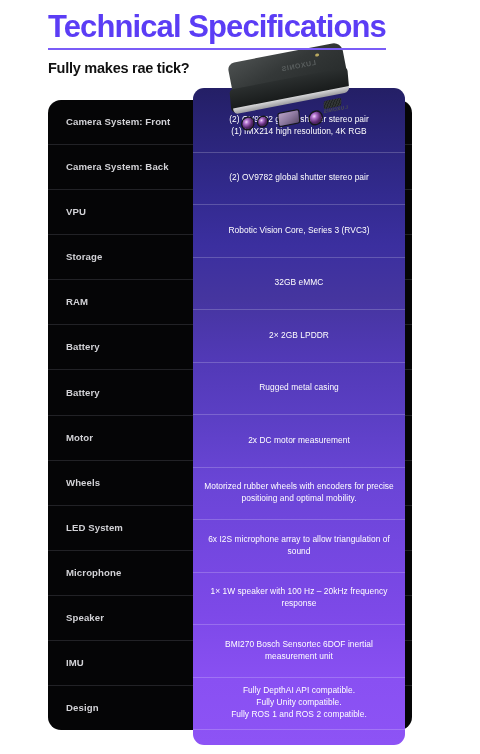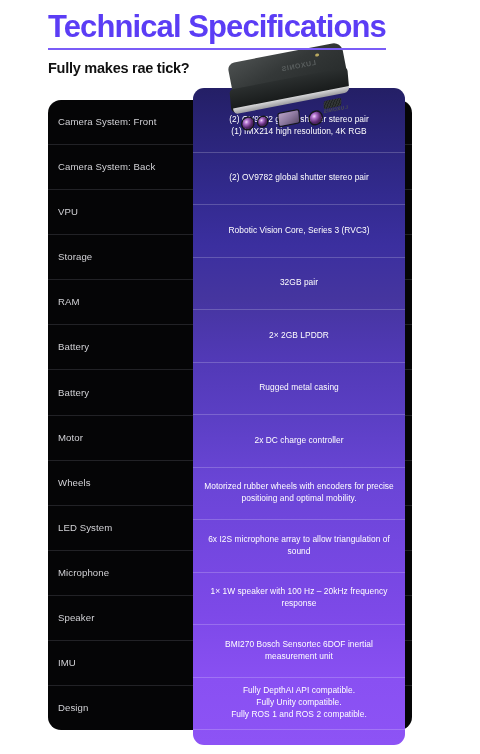--- a/index.html
+++ b/index.html
@@ -71,23 +71,23 @@
   .row {
     flex: 1 1 0;
     display: flex;
     align-items: center;
     border-bottom: 1px solid #222226;
     min-height: 0;
   }
   .row:last-child { border-bottom: none; }
 
   .row-label {
-    padding-left: 10px;
+    padding-left: 18px;
     font-size: 9.6px;
-    font-weight: normal;
+    font-weight: bold;
     color: #d2d2d6;
     letter-spacing: 0.1px;
     line-height: 1.25;
   }
 
   
   .highlight-col {
     position: absolute;
     left: 193px;
     top: 88px;
@@ -284,30 +284,30 @@
         <div class="hl-row">
           <div class="hl-text">(2) OV9782 global shutter stereo pair<br>(1) IMX214 high resolution, 4K RGB</div>
         </div>
         <div class="hl-row">
           <div class="hl-text">(2) OV9782 global shutter stereo pair</div>
         </div>
         <div class="hl-row">
           <div class="hl-text">Robotic Vision Core, Series 3 (RVC3)</div>
         </div>
         <div class="hl-row">
-          <div class="hl-text">32GB pair</div>
+          <div class="hl-text">32GB eMMC</div>
         </div>
         <div class="hl-row">
           <div class="hl-text">2× 2GB LPDDR</div>
         </div>
         <div class="hl-row">
           <div class="hl-text">Rugged metal casing</div>
         </div>
         <div class="hl-row">
-          <div class="hl-text">2x DC charge controller</div>
+          <div class="hl-text">2x DC motor measurement</div>
         </div>
         <div class="hl-row">
           <div class="hl-text">Motorized rubber wheels with encoders for precise positioing and optimal mobility.</div>
         </div>
         <div class="hl-row">
           <div class="hl-text">6x I2S microphone array to allow triangulation of sound</div>
         </div>
         <div class="hl-row">
           <div class="hl-text">1× 1W speaker with 100 Hz – 20kHz frequency response</div>
         </div>

